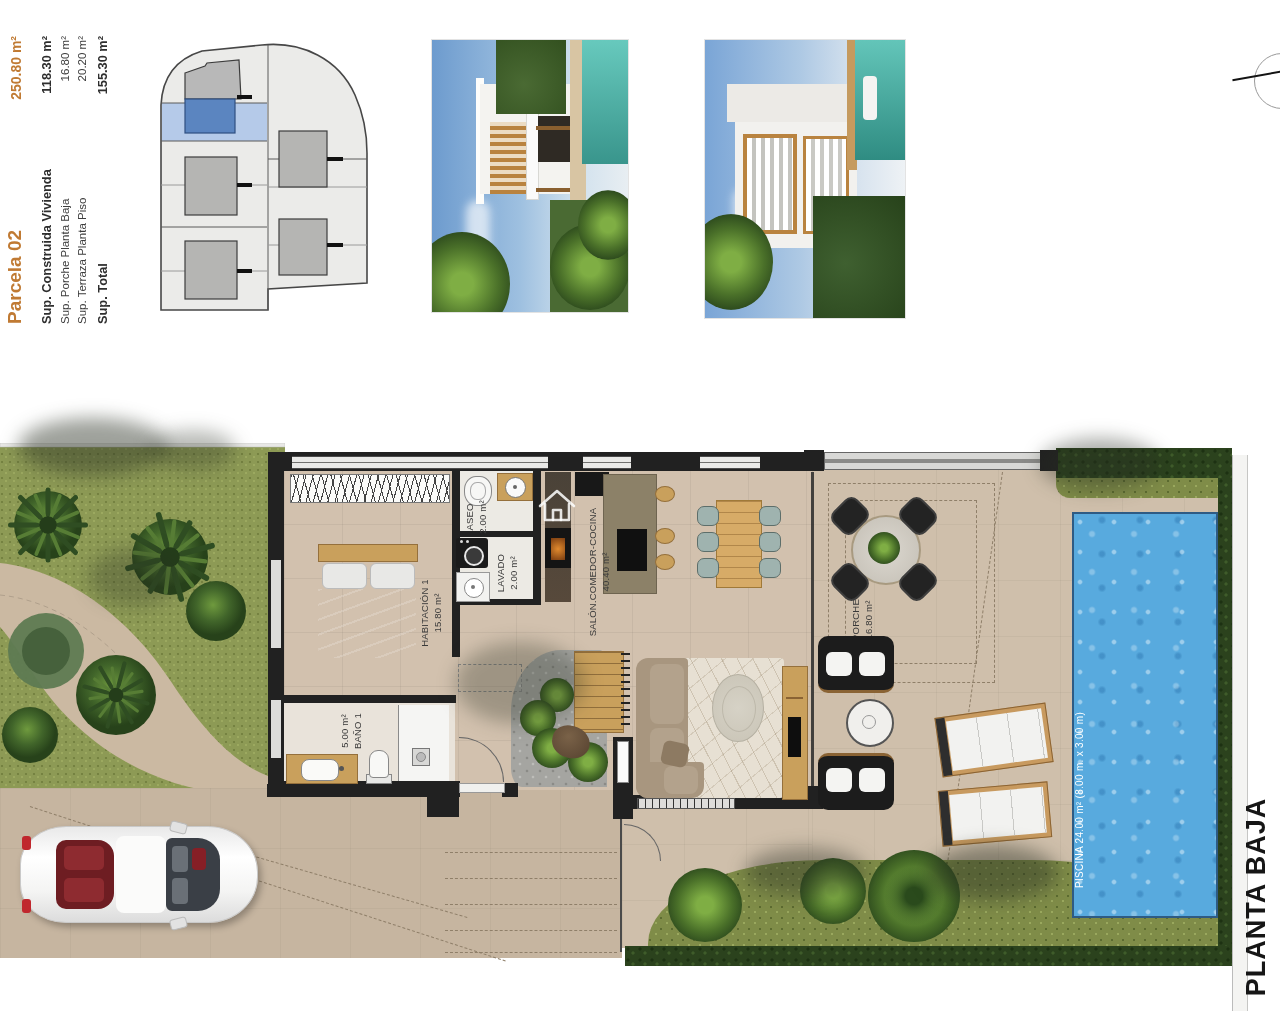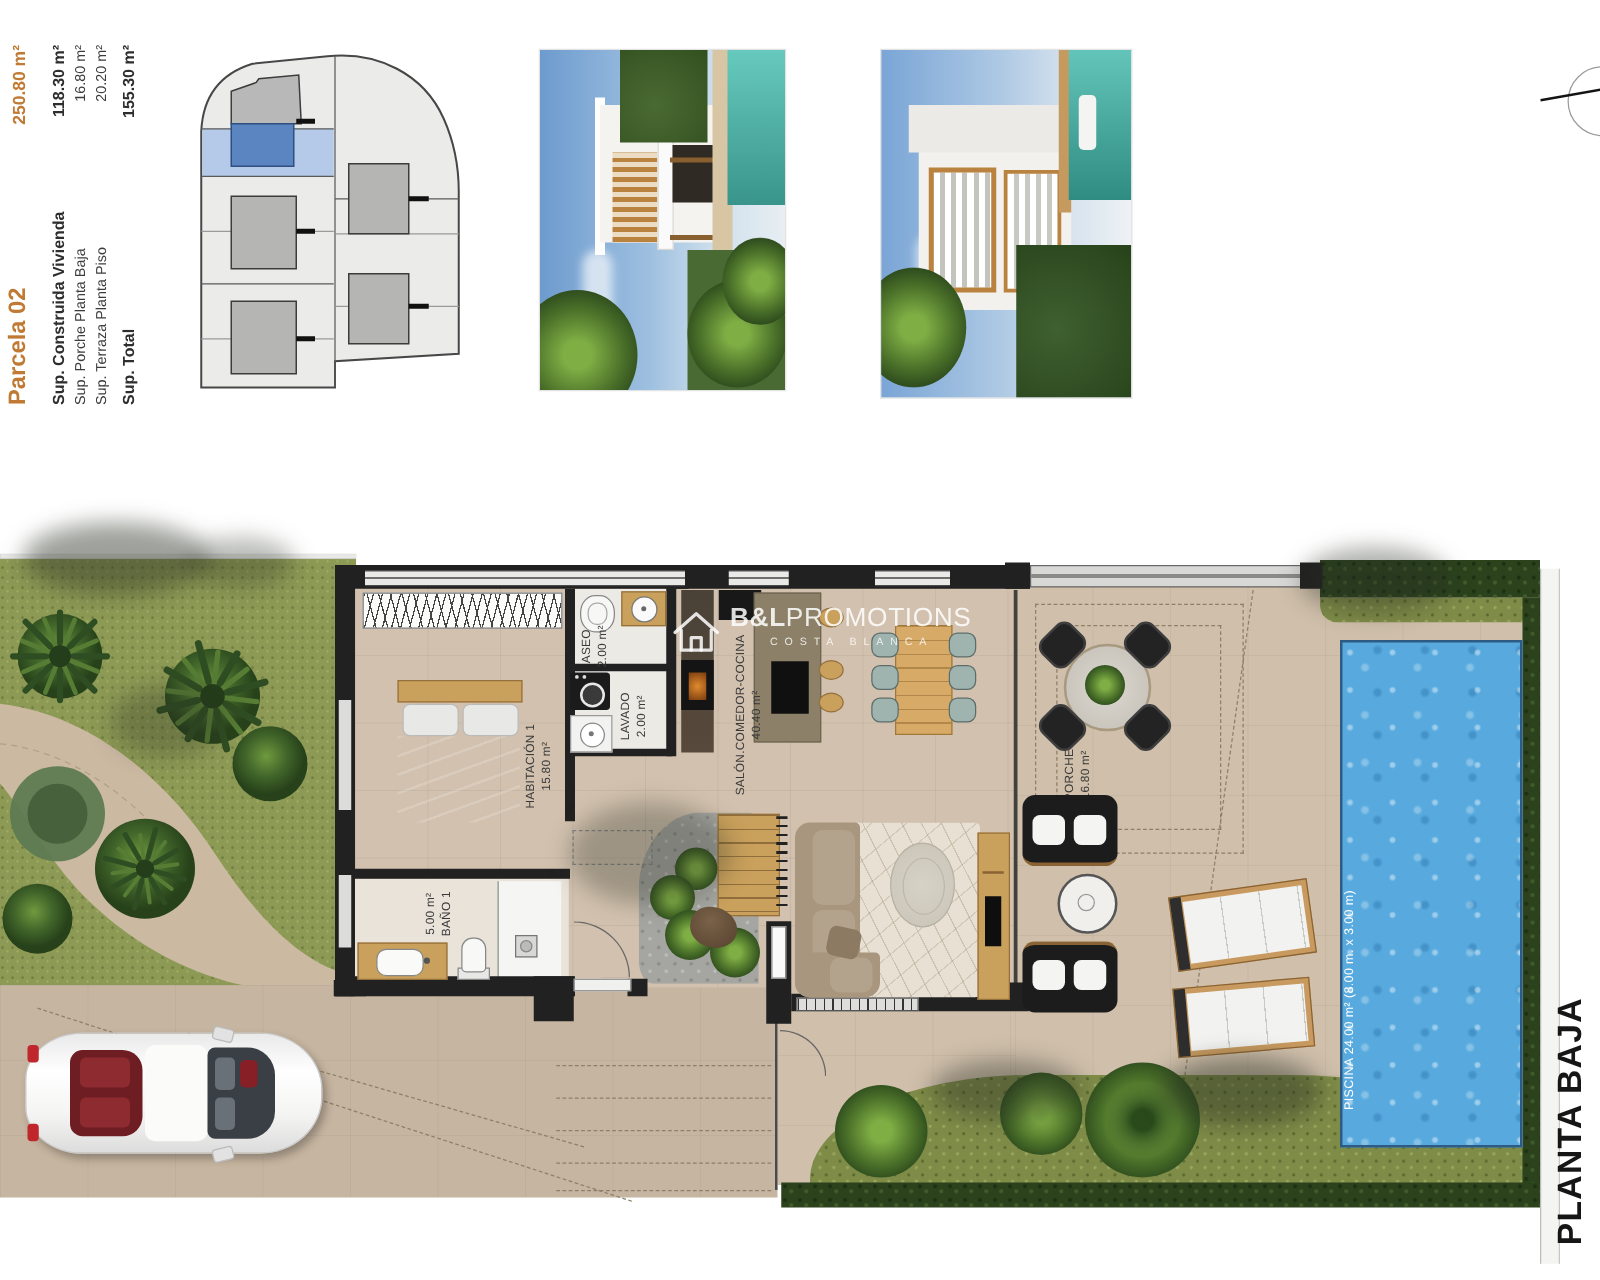--- a/index.html
+++ b/index.html
@@ -462,19 +462,15 @@
   <div class="shadow" style="left:1040px;top:438px;width:120px;height:52px;background:rgba(40,46,34,.38);"></div>
 
   <div id="watermark">
     <svg width="42" height="46" viewBox="0 0 42 46">
       <g fill="none" stroke="rgba(255,255,255,.85)" stroke-width="2.6" stroke-linecap="round" stroke-linejoin="round">
         <path d="M4,22 L21,7 L38,22"></path>
         <path d="M9,20 L9,36 L33,36 L33,20"></path>
         <path d="M17,36 L17,26 L25,26 L25,36"></path>
       </g>
     </svg>
-    <div id="wm-text">
-      <div id="wm-brand"><b>B&amp;L</b><span>PROMOTIONS</span></div>
-      <div id="wm-sub">COSTA BLANCA</div>
-    </div>
   </div>
 
 </div>
 
 </body></html>

